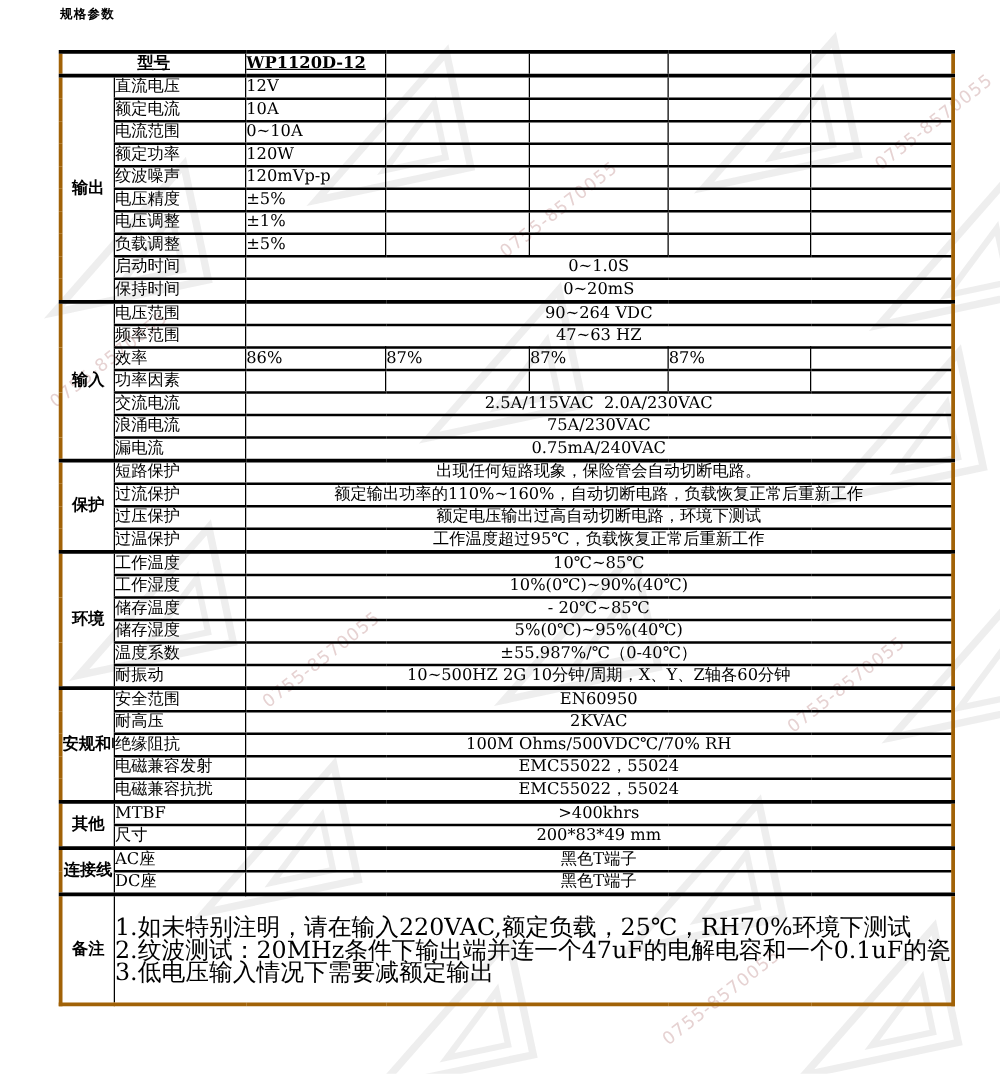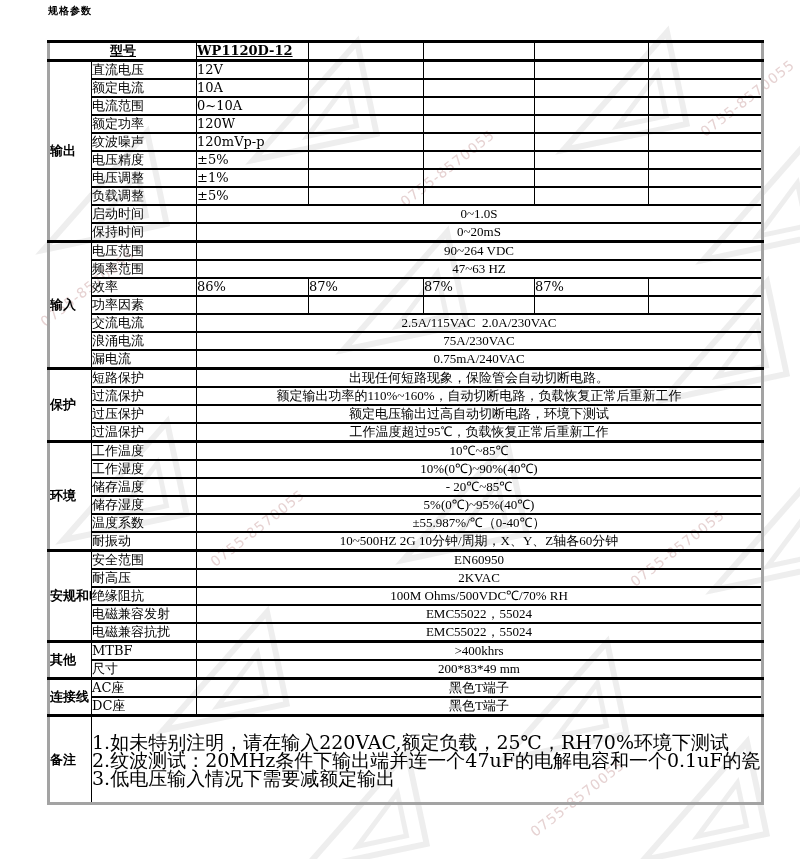--- a/index.html
+++ b/index.html
@@ -28,43 +28,43 @@
     position:absolute; left:48px; top:4px; z-index:2;
     font-size:10px; font-weight:bold; letter-spacing:1px;
   }
   
   table.spec {
     position:absolute; left:47px; top:40px; z-index:1;
     width:714px;
     border-collapse:collapse;
     table-layout:fixed;
     background:transparent;
-    border:3px solid #a3a3a3;
+    border:3px solid #a16207;
   }
   table.spec tr { height:18px; }
   table.spec tr.notes-row { height:88px; }
   table.spec td {
     border:1px solid #000;
     border-top-width:2px;
     border-bottom-width:2px;
     font-size:13px;
     line-height:16px;
     padding:0;
     overflow:hidden;
     white-space:nowrap;
     vertical-align:middle;
   }
   table.spec tr.section-start > td { border-top-width:3px; }
   td.group {
-    font-weight:bold; font-size:14px; 
-    white-space:normal; line-height:17px; padding:0 2px;
+    font-weight:bold; font-size:14px; text-align:center;
+    white-space:normal; line-height:17px; padding:0 2px;font-family:Liberation Mono, monospace;
   }
   td.pname { padding-left:5px; }
   td.val   { padding-left:4px;margin-top:28px; }
-  td.merged { text-align:center;font-family:Liberation Serif, serif; }
+  td.merged { text-align:center; }
   td.model-label {
     font-weight:bold; font-size:14px; text-align:center;
     text-decoration:underline;
   }
   td.model-value { font-weight:bold; font-size:14px; padding-left:5px;text-decoration:underline; }
   td.notes {
     white-space:normal; vertical-align:top;
     padding:3px 4px 0 7px;
   }
   .note-line { line-height:18px; font-size:19px; }

